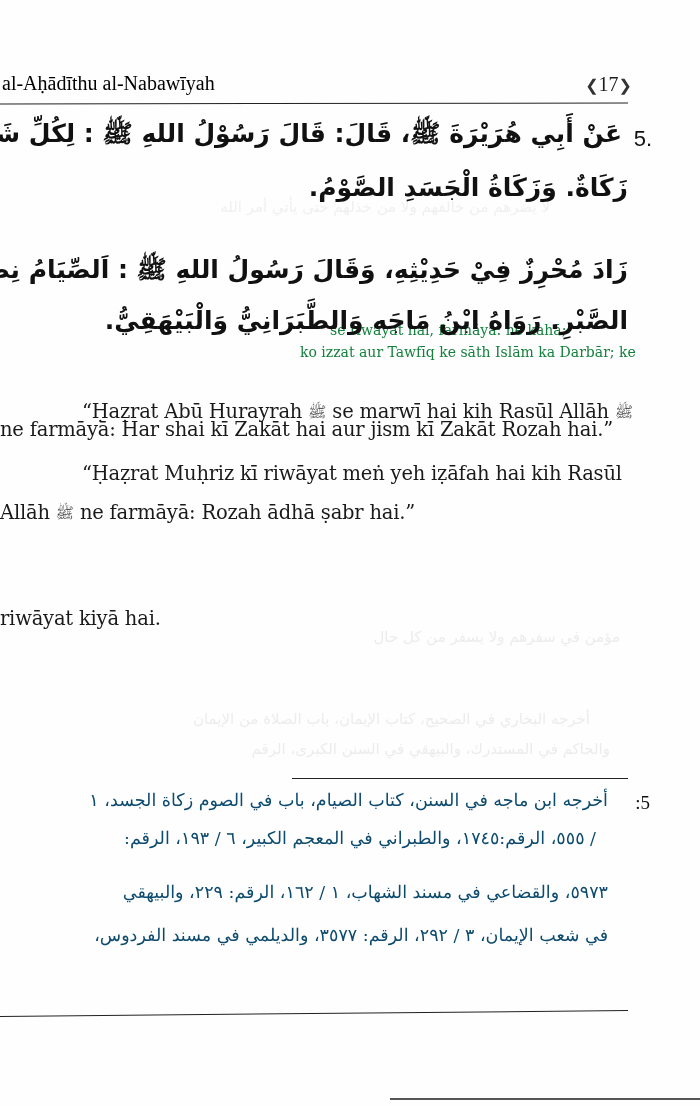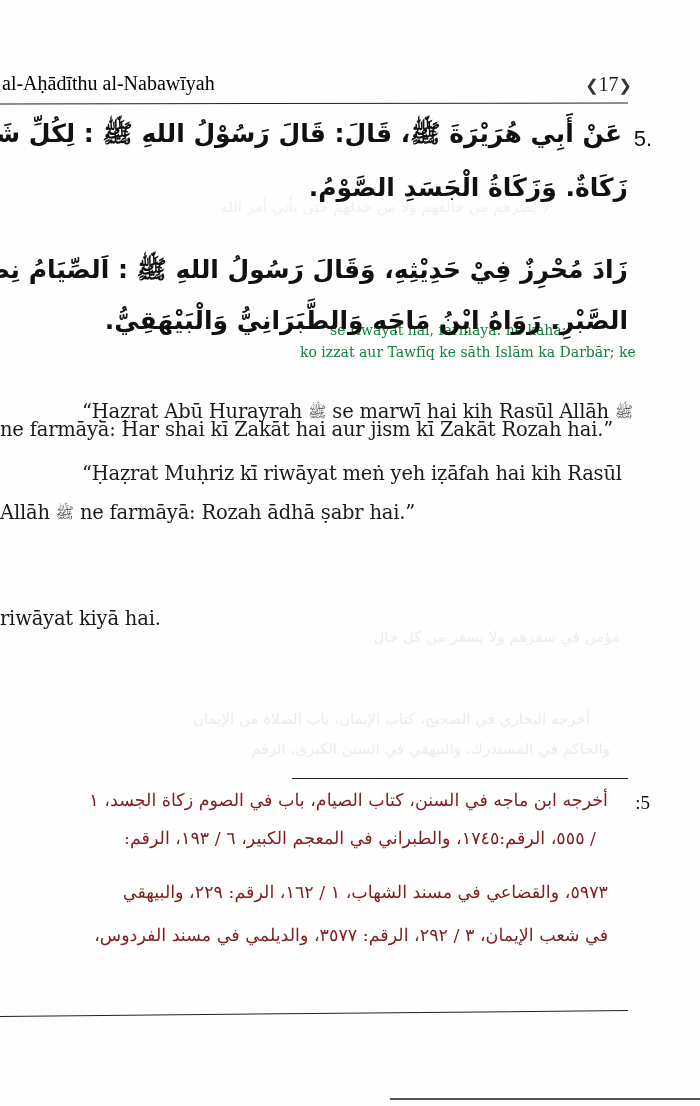--- a/index.html
+++ b/index.html
@@ -114,21 +114,21 @@
       top: 792px;
       font-family: "Liberation Serif", serif;
       font-size: 19px;
       color: #111;
     }
     .fn-line {
       position: absolute;
       direction: rtl;
       font-family: "DejaVu Serif", serif;
       font-size: 17.5px;
-      color: #7f1d1d;
+      color: #0c4a6e;
       white-space: nowrap;
     }
 
     
     .bleed {
       position: absolute;
       direction: rtl;
       font-family: "DejaVu Sans", sans-serif;
       font-size: 15px;
       color: #ececec;

